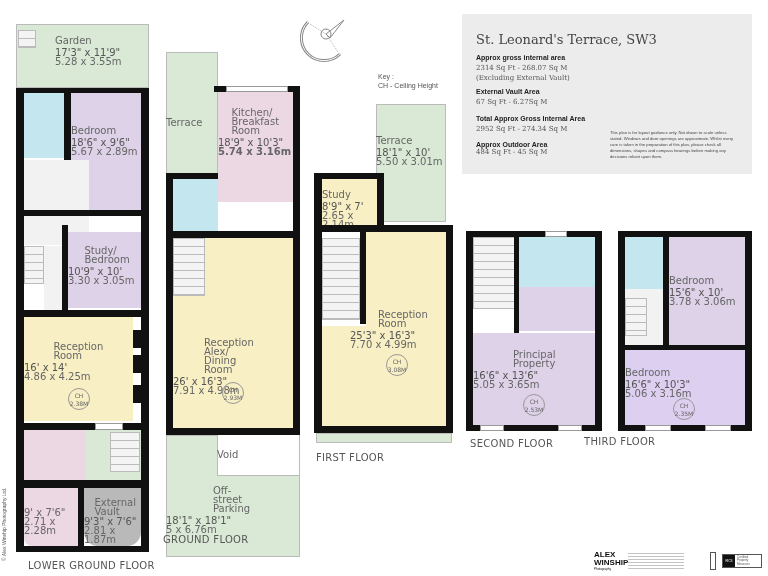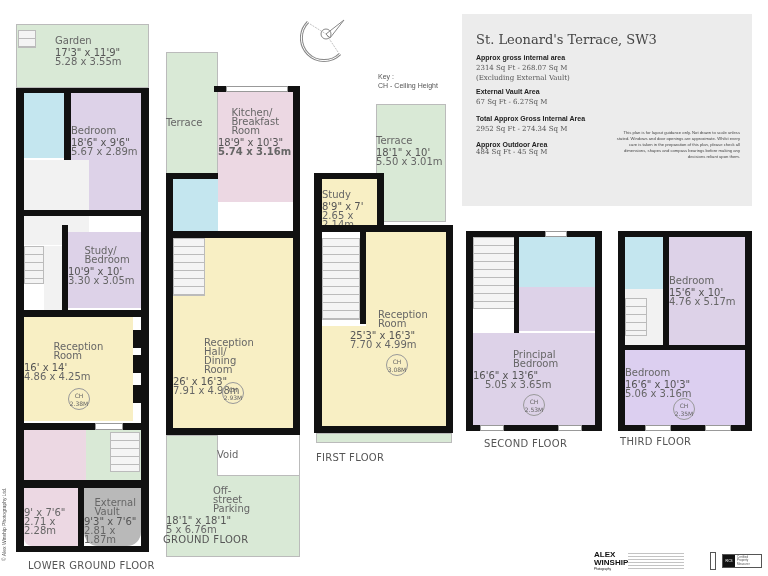--- a/index.html
+++ b/index.html
@@ -13,21 +13,21 @@
   .ch{position:absolute;width:22px;height:22px;border:1px solid #999;border-radius:50%;font-size:6px;line-height:8px;text-align:center;color:#666;box-sizing:border-box;padding-top:3px;font-family:"DejaVu Sans",sans-serif;}
   .floor-title{position:absolute;font-size:10px;color:#555;letter-spacing:0.3px;font-family:"DejaVu Sans",sans-serif;}
   .green{background:#d9e9d6;}
   .pink{background:#ecd8e3;}
   .lilac{background:#ddd2e8;}
   .blue{background:#c4e6ef;}
   .yellow{background:#f8efc4;}
   .hall{background:#f2f2f2;}
   .grey{background:#b9b9b9;}
   .stairs{position:absolute;background:repeating-linear-gradient(180deg,#f4f4f4 0,#f4f4f4 7px,#bbb 7px,#bbb 8px);border:1px solid #bbb;box-sizing:border-box;}
-  .info{position:absolute;left:462px;top:14px;width:290px;height:192px;background:#ececec;text-align:right;}
+  .info{position:absolute;left:462px;top:14px;width:290px;height:160px;background:#ececec;}
   .info .addr{position:absolute;left:14px;top:18px;font-family:"DejaVu Serif",serif;font-size:13px;color:#444;}
   .info .brand{position:absolute;left:188px;top:18px;font-family:"DejaVu Serif",serif;font-weight:bold;font-size:16px;line-height:19px;color:#111;letter-spacing:1px;}
   .info .h{position:absolute;left:14px;font-size:7px;font-weight:bold;color:#222;}
   .info .v{position:absolute;left:14px;font-family:"DejaVu Serif",serif;font-size:7px;color:#555;line-height:10px;}
   .info .disc{position:absolute;left:148px;top:116px;width:130px;font-size:4.2px;line-height:6px;color:#444;}
   .window{position:absolute;background:#fff;border:1px solid #999;box-sizing:border-box;}
 </style>
 </head>
 <body>
 
@@ -153,21 +153,21 @@
     <span style="display:block;font-weight:bold;">5.74 x 3.16m</span>
   </div>
   <div class="wall" style="left:166px;top:173px;width:52px;height:6px;"></div>
   <div class="wall" style="left:166px;top:173px;width:7px;height:263px;"></div>
   <div class="room blue" style="left:173px;top:179px;width:45px;height:52px;"></div>
   <div class="wall" style="left:173px;top:231px;width:120px;height:7px;"></div>
   <div class="stairs" style="left:173px;top:238px;width:32px;height:58px;"></div>
   <div class="room yellow" style="left:205px;top:238px;width:88px;height:190px;"></div>
   <div class="room yellow" style="left:173px;top:296px;width:32px;height:132px;"></div>
   <div class="lbl" style="left:173px;top:338px;width:120px;">
-    <span class="nm" style="width:58px;margin:0 auto;">Reception Hall/ Dining Room</span>
+    <span class="nm" style="width:58px;margin:0 auto;">Reception Alex/ Dining Room</span>
     <span class="dim">26' x 16'3"</span>
     <span style="display:block;">7.91 x 4.98m</span>
   </div>
   <div class="ch" style="left:222px;top:382px;">
     <span style="display:block;">CH</span>
     <span style="display:block;">2.93M</span>
   </div>
   <div class="wall" style="left:166px;top:428px;width:134px;height:7px;"></div>
   <div class="room green" style="left:166px;top:435px;width:134px;height:122px;border:1px solid #bbb;"></div>
   <div class="room" style="left:217px;top:435px;width:82px;height:41px;background:#fff;border-left:1px solid #bbb;border-bottom:1px solid #bbb;"></div>
@@ -222,63 +222,63 @@
   <div class="wall" style="left:466px;top:231px;width:136px;height:6px;"></div>
   <div class="window" style="left:545px;top:231px;width:22px;height:6px;"></div>
   <div class="wall" style="left:466px;top:231px;width:7px;height:200px;"></div>
   <div class="wall" style="left:595px;top:231px;width:7px;height:200px;"></div>
   <div class="stairs" style="left:473px;top:237px;width:42px;height:72px;"></div>
   <div class="wall" style="left:514px;top:237px;width:5px;height:96px;"></div>
   <div class="room blue" style="left:519px;top:237px;width:76px;height:50px;"></div>
   <div class="room lilac" style="left:519px;top:287px;width:76px;height:44px;"></div>
   <div class="room lilac" style="left:473px;top:333px;width:122px;height:92px;"></div>
   <div class="lbl" style="left:473px;top:350px;width:122px;">
-    <span class="nm" style="width:42px;margin:0 auto;">Principal Bedroom</span>
+    <span class="nm" style="width:42px;margin:0 auto;">Principal Property</span>
     <span class="dim">16'6" x 13'6"</span>
-    <span style="display:block;padding-left:12px;">5.05 x 3.65m</span>
+    <span style="display:block;">5.05 x 3.65m</span>
   </div>
   <div class="ch" style="left:523px;top:394px;">
     <span style="display:block;">CH</span>
     <span style="display:block;">2.53M</span>
   </div>
   <div class="wall" style="left:466px;top:425px;width:136px;height:6px;"></div>
   <div class="window" style="left:480px;top:425px;width:24px;height:6px;"></div>
   <div class="window" style="left:558px;top:425px;width:24px;height:6px;"></div>
-  <div class="floor-title" style="left:484px;top:438px;text-align:center;">SECOND FLOOR</div>
+  <div class="floor-title" style="left:470px;top:438px;text-align:center;">SECOND FLOOR</div>
 </div>
 
 <div>
   <div class="wall" style="left:618px;top:231px;width:134px;height:6px;"></div>
   <div class="wall" style="left:618px;top:231px;width:7px;height:200px;"></div>
   <div class="wall" style="left:745px;top:231px;width:7px;height:200px;"></div>
   <div class="room blue" style="left:625px;top:237px;width:38px;height:52px;"></div>
   <div class="wall" style="left:663px;top:237px;width:6px;height:110px;"></div>
   <div class="room hall" style="left:625px;top:289px;width:38px;height:58px;"></div>
   <div class="stairs" style="left:625px;top:298px;width:22px;height:38px;"></div>
   <div class="room lilac" style="left:669px;top:237px;width:76px;height:108px;"></div>
   <div class="lbl" style="left:669px;top:276px;width:76px;">
     <span class="nm">Bedroom</span>
     <span class="dim">15'6" x 10'</span>
-    <span style="display:block;">4.76 x 5.17m</span>
+    <span style="display:block;">3.78 x 3.06m</span>
   </div>
   <div class="wall" style="left:625px;top:345px;width:120px;height:5px;"></div>
   <div class="room" style="left:625px;top:350px;width:120px;height:75px;background:#dccff0;"></div>
   <div class="lbl" style="left:625px;top:368px;width:120px;">
     <span class="nm">Bedroom</span>
     <span class="dim">16'6" x 10'3"</span>
     <span style="display:block;">5.06 x 3.16m</span>
   </div>
   <div class="ch" style="left:673px;top:398px;">
     <span style="display:block;">CH</span>
     <span style="display:block;">2.35M</span>
   </div>
   <div class="wall" style="left:618px;top:425px;width:134px;height:6px;"></div>
   <div class="window" style="left:645px;top:425px;width:26px;height:6px;"></div>
   <div class="window" style="left:705px;top:425px;width:26px;height:6px;"></div>
-  <div class="floor-title" style="left:620px;top:436px;">THIRD FLOOR</div>
+  <div class="floor-title" style="left:584px;top:436px;">THIRD FLOOR</div>
 </div>
 
 <div class="abs" style="left:594px;top:551px;font-weight:bold;font-size:8px;line-height:8px;color:#111;">
   <div>ALEX</div>
   <div>WINSHIP</div>
   <div style="font-size:3px;font-weight:normal;line-height:4px;">Photography</div>
 </div>
 <div class="abs" style="left:628px;top:553px;width:56px;height:16px;font-size:2.5px;line-height:3px;color:#666;background:repeating-linear-gradient(180deg,#888 0,#888 1px,#fff 1px,#fff 3px);opacity:0.5;"></div>
 <div class="abs" style="left:710px;top:552px;width:6px;height:18px;border:1px solid #555;box-sizing:border-box;"></div>
 <div class="abs" style="left:722px;top:554px;width:40px;height:14px;border:1px solid #555;box-sizing:border-box;display:flex;align-items:center;">

